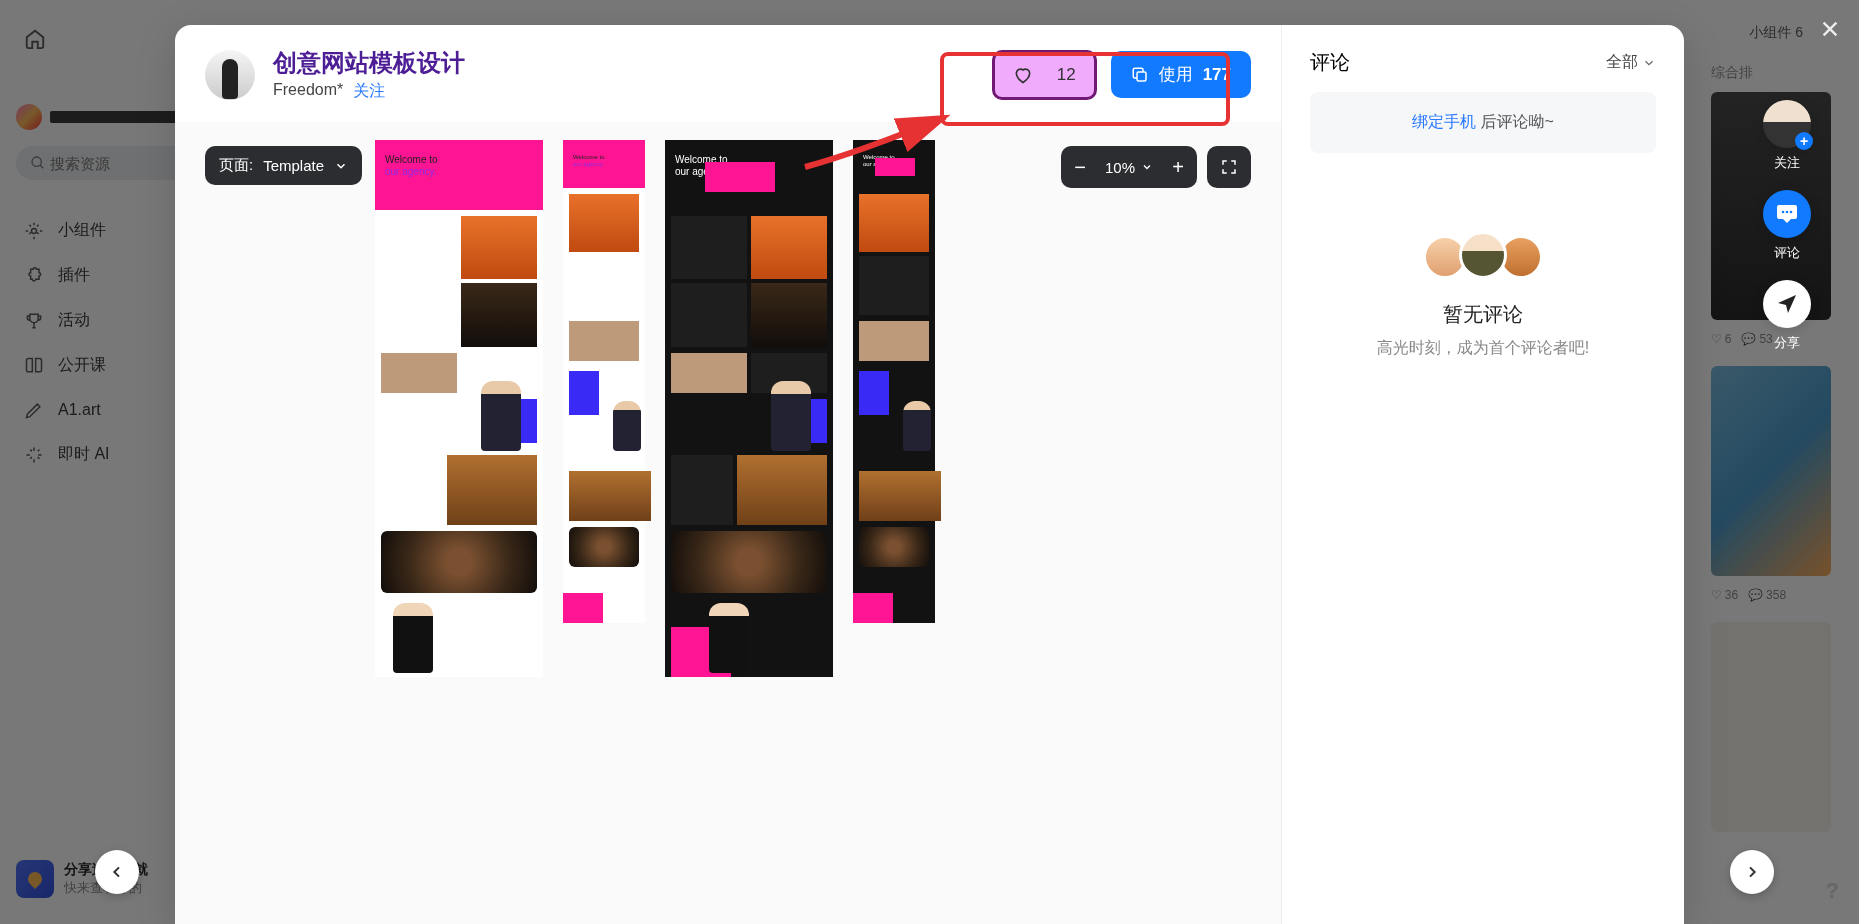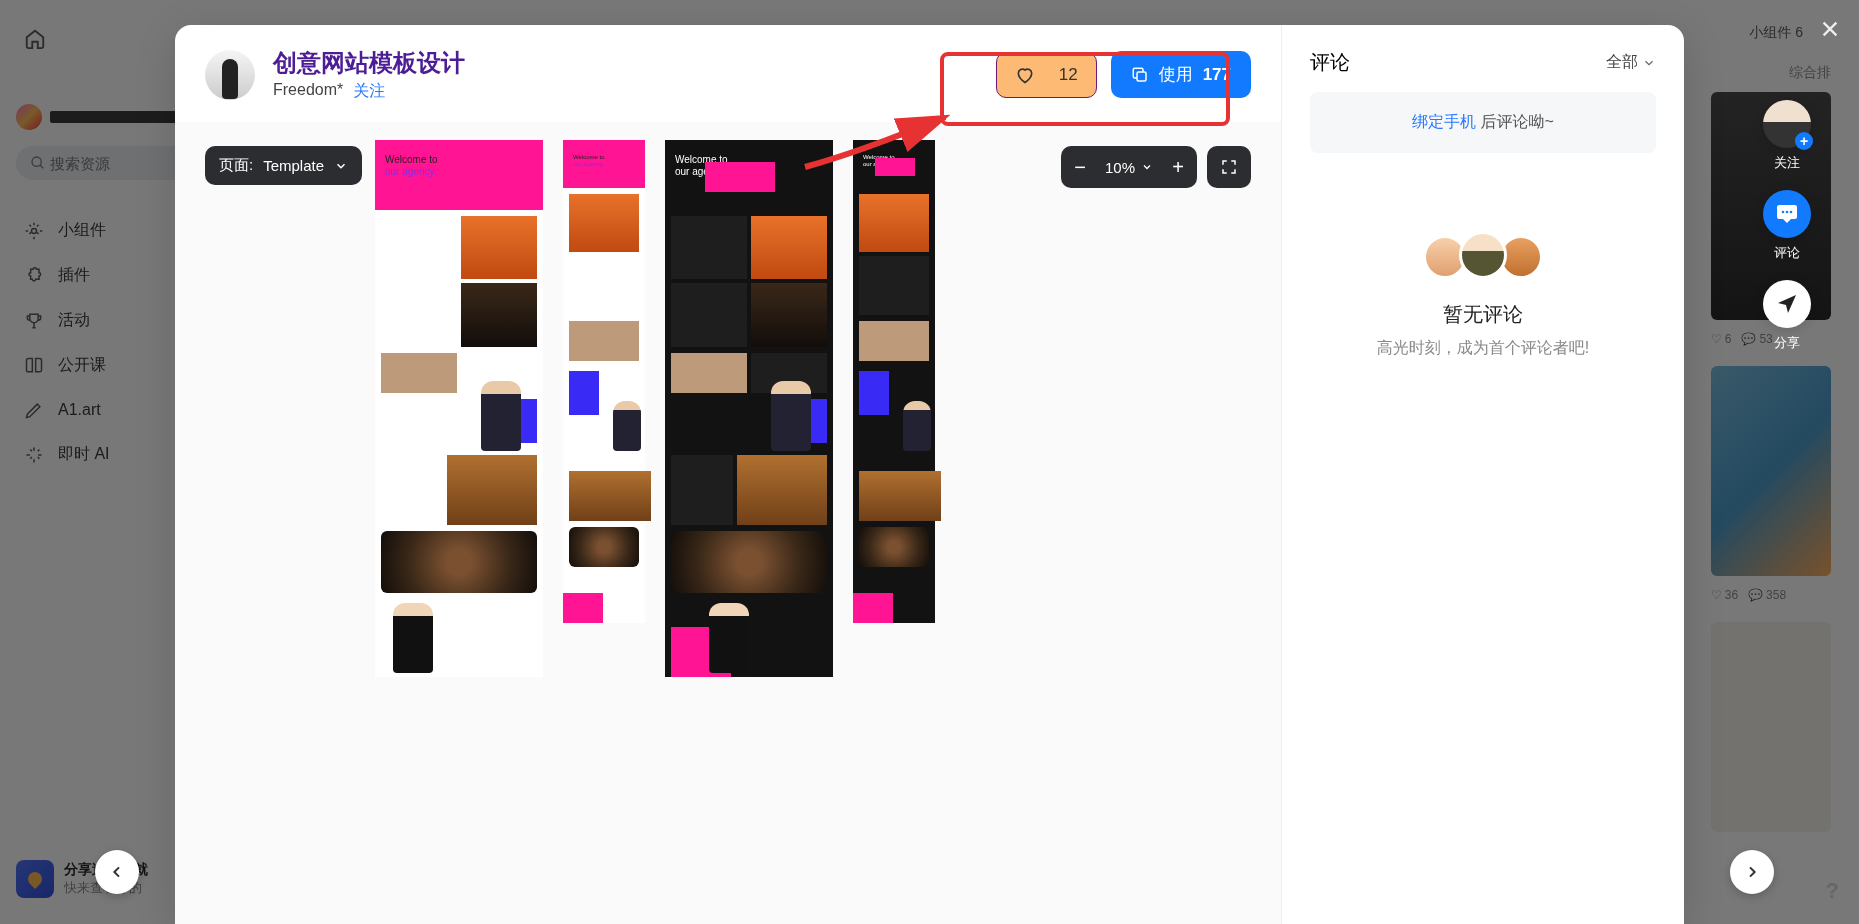--- a/index.html
+++ b/index.html
@@ -37,21 +37,21 @@
 .modal-header { display:flex; align-items:center; padding:22px 30px 20px; }
 .author-avatar { width:50px; height:50px; border-radius:50%; background:linear-gradient(180deg,#f5f5f5,#ccc); position:relative; overflow:hidden; flex-shrink:0; }
 .author-avatar::after { content:""; position:absolute; left:50%; top:18%; width:16px; height:40px; background:#222; transform:translateX(-50%); border-radius:8px 8px 4px 4px; }
 .title-block { margin-left:18px; }
 .title-main { font-size:24px; font-weight:600; color:#4c1d95; }
 .title-sub { display:flex; gap:10px; font-size:16px; margin-top:2px; }
 .author-name { color:#444; }
 .follow-link { color:#2878ff; cursor:pointer; }
 
 .hdr-actions { margin-left:auto; display:flex; gap:14px; align-items:center; }
-.like-btn { display:flex; align-items:center; gap:24px; border:1px solid #701a75; border-radius:10px; padding:12px 18px; font-size:17px; color:#333; cursor:pointer; background:#fdba74; }
+.like-btn { display:flex; align-items:center; gap:24px; border:3px solid #701a75; border-radius:10px; padding:12px 18px; font-size:17px; color:#333; cursor:pointer; background:#f0abfc; }
 .like-btn svg { width:20px; height:20px; stroke:#333; stroke-width:2; fill:none; }
 .use-btn { display:flex; align-items:center; gap:10px; background:#117aff; color:#fff; border:none; border-radius:10px; padding:12px 20px; font-size:17px; cursor:pointer; }
 .use-btn svg { width:18px; height:18px; stroke:#fff; stroke-width:2; fill:none; }
 .use-count { font-weight:600; }
 
 .highlight-box { position:absolute; left:940px; top:52px; width:290px; height:74px; border:4px solid #e63232; border-radius:8px; pointer-events:none; z-index:20; }
 .arrow-annot { position:absolute; left:800px; top:112px; width:160px; height:60px; z-index:20; pointer-events:none; }
 
 .modal-body { flex:1; position:relative; background:#fafafa; overflow:hidden; }
 .page-selector { position:absolute; left:30px; top:24px; background:#2b2d30; color:#fff; border-radius:10px; padding:10px 14px; display:flex; align-items:center; gap:10px; font-size:15px; cursor:pointer; z-index:5; }
@@ -199,21 +199,21 @@
       <div>
         <div class="promo-txt1">分享过资源就</div>
         <div class="promo-txt2">快来查看你的</div>
       </div>
     </div>
   </div>
 
   <div class="crumb-badge">小组件 6</div>
 
   <div class="bg-cards">
-    <div style="text-align:right;font-size:14px;color:#888;margin-bottom:10px;">综合排</div>
+    <div style="text-align:left;font-size:14px;color:#888;margin-bottom:10px;">综合排</div>
     <div class="bg-card"></div>
     <div class="bg-stats">
       <span class="st">♡ <span>6</span></span>
       <span class="st">💬 <span>53</span></span>
     </div>
     <div class="bg-card c2"></div>
     <div class="bg-stats">
       <span class="st">♡ <span>36</span></span>
       <span class="st">💬 <span>358</span></span>
     </div>

